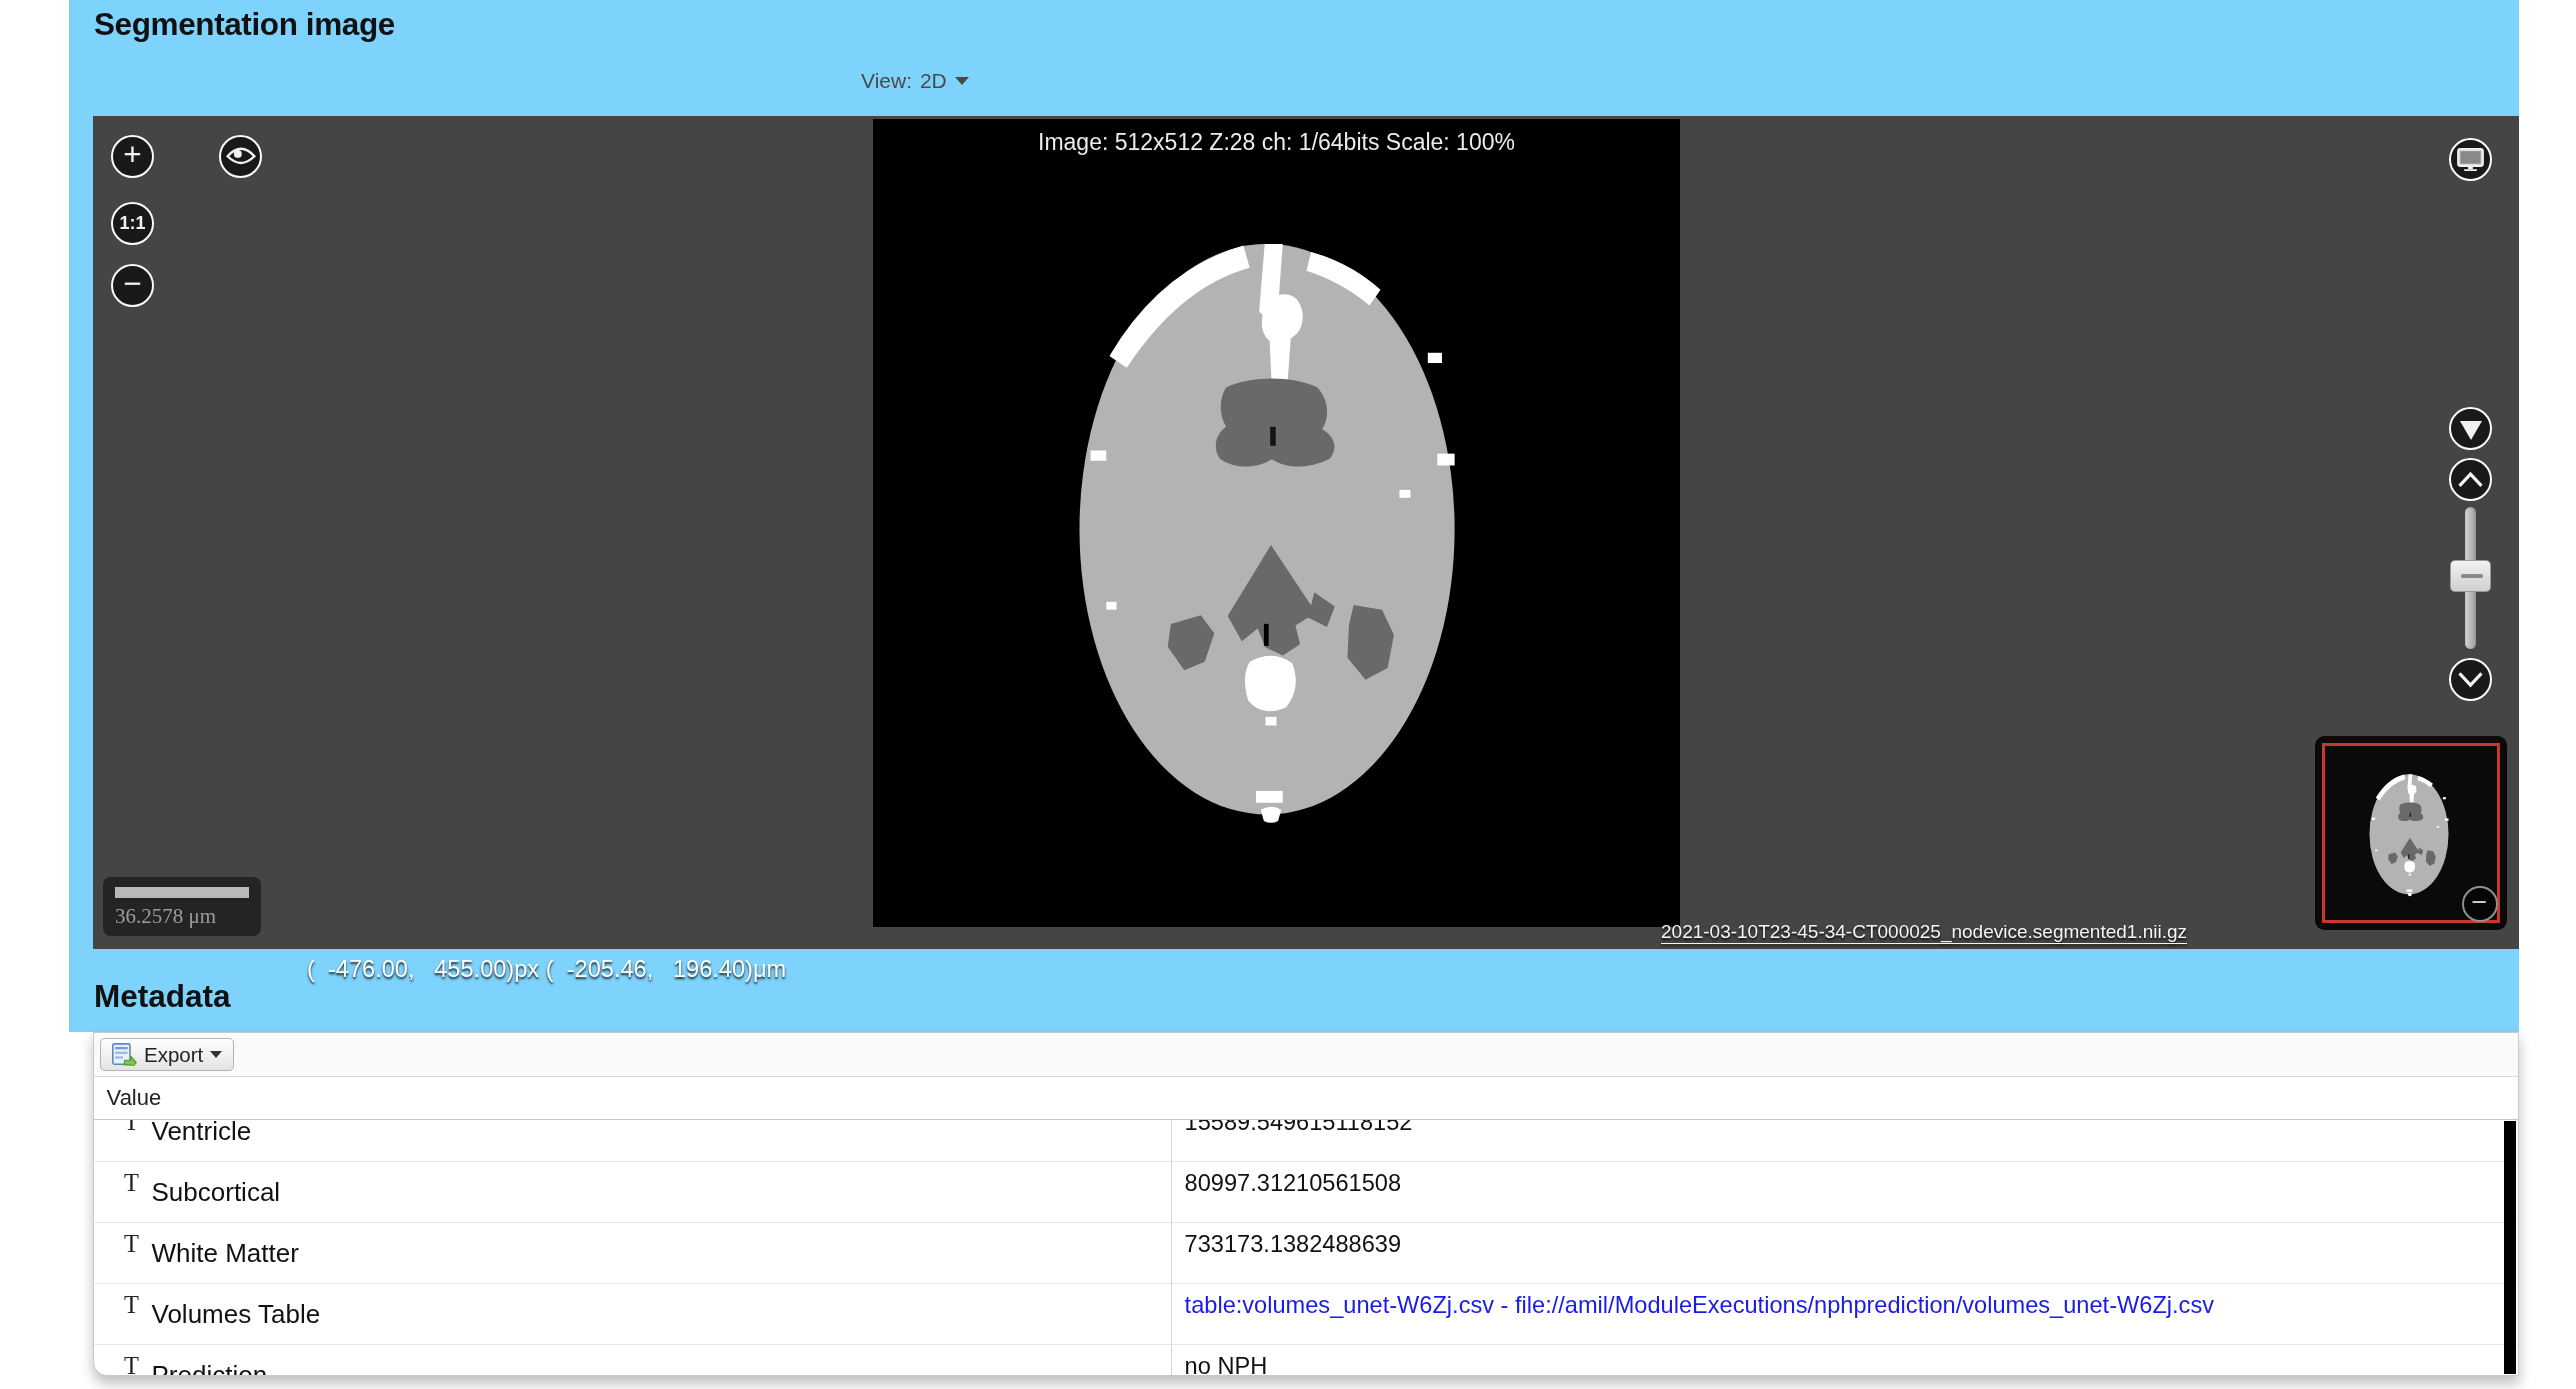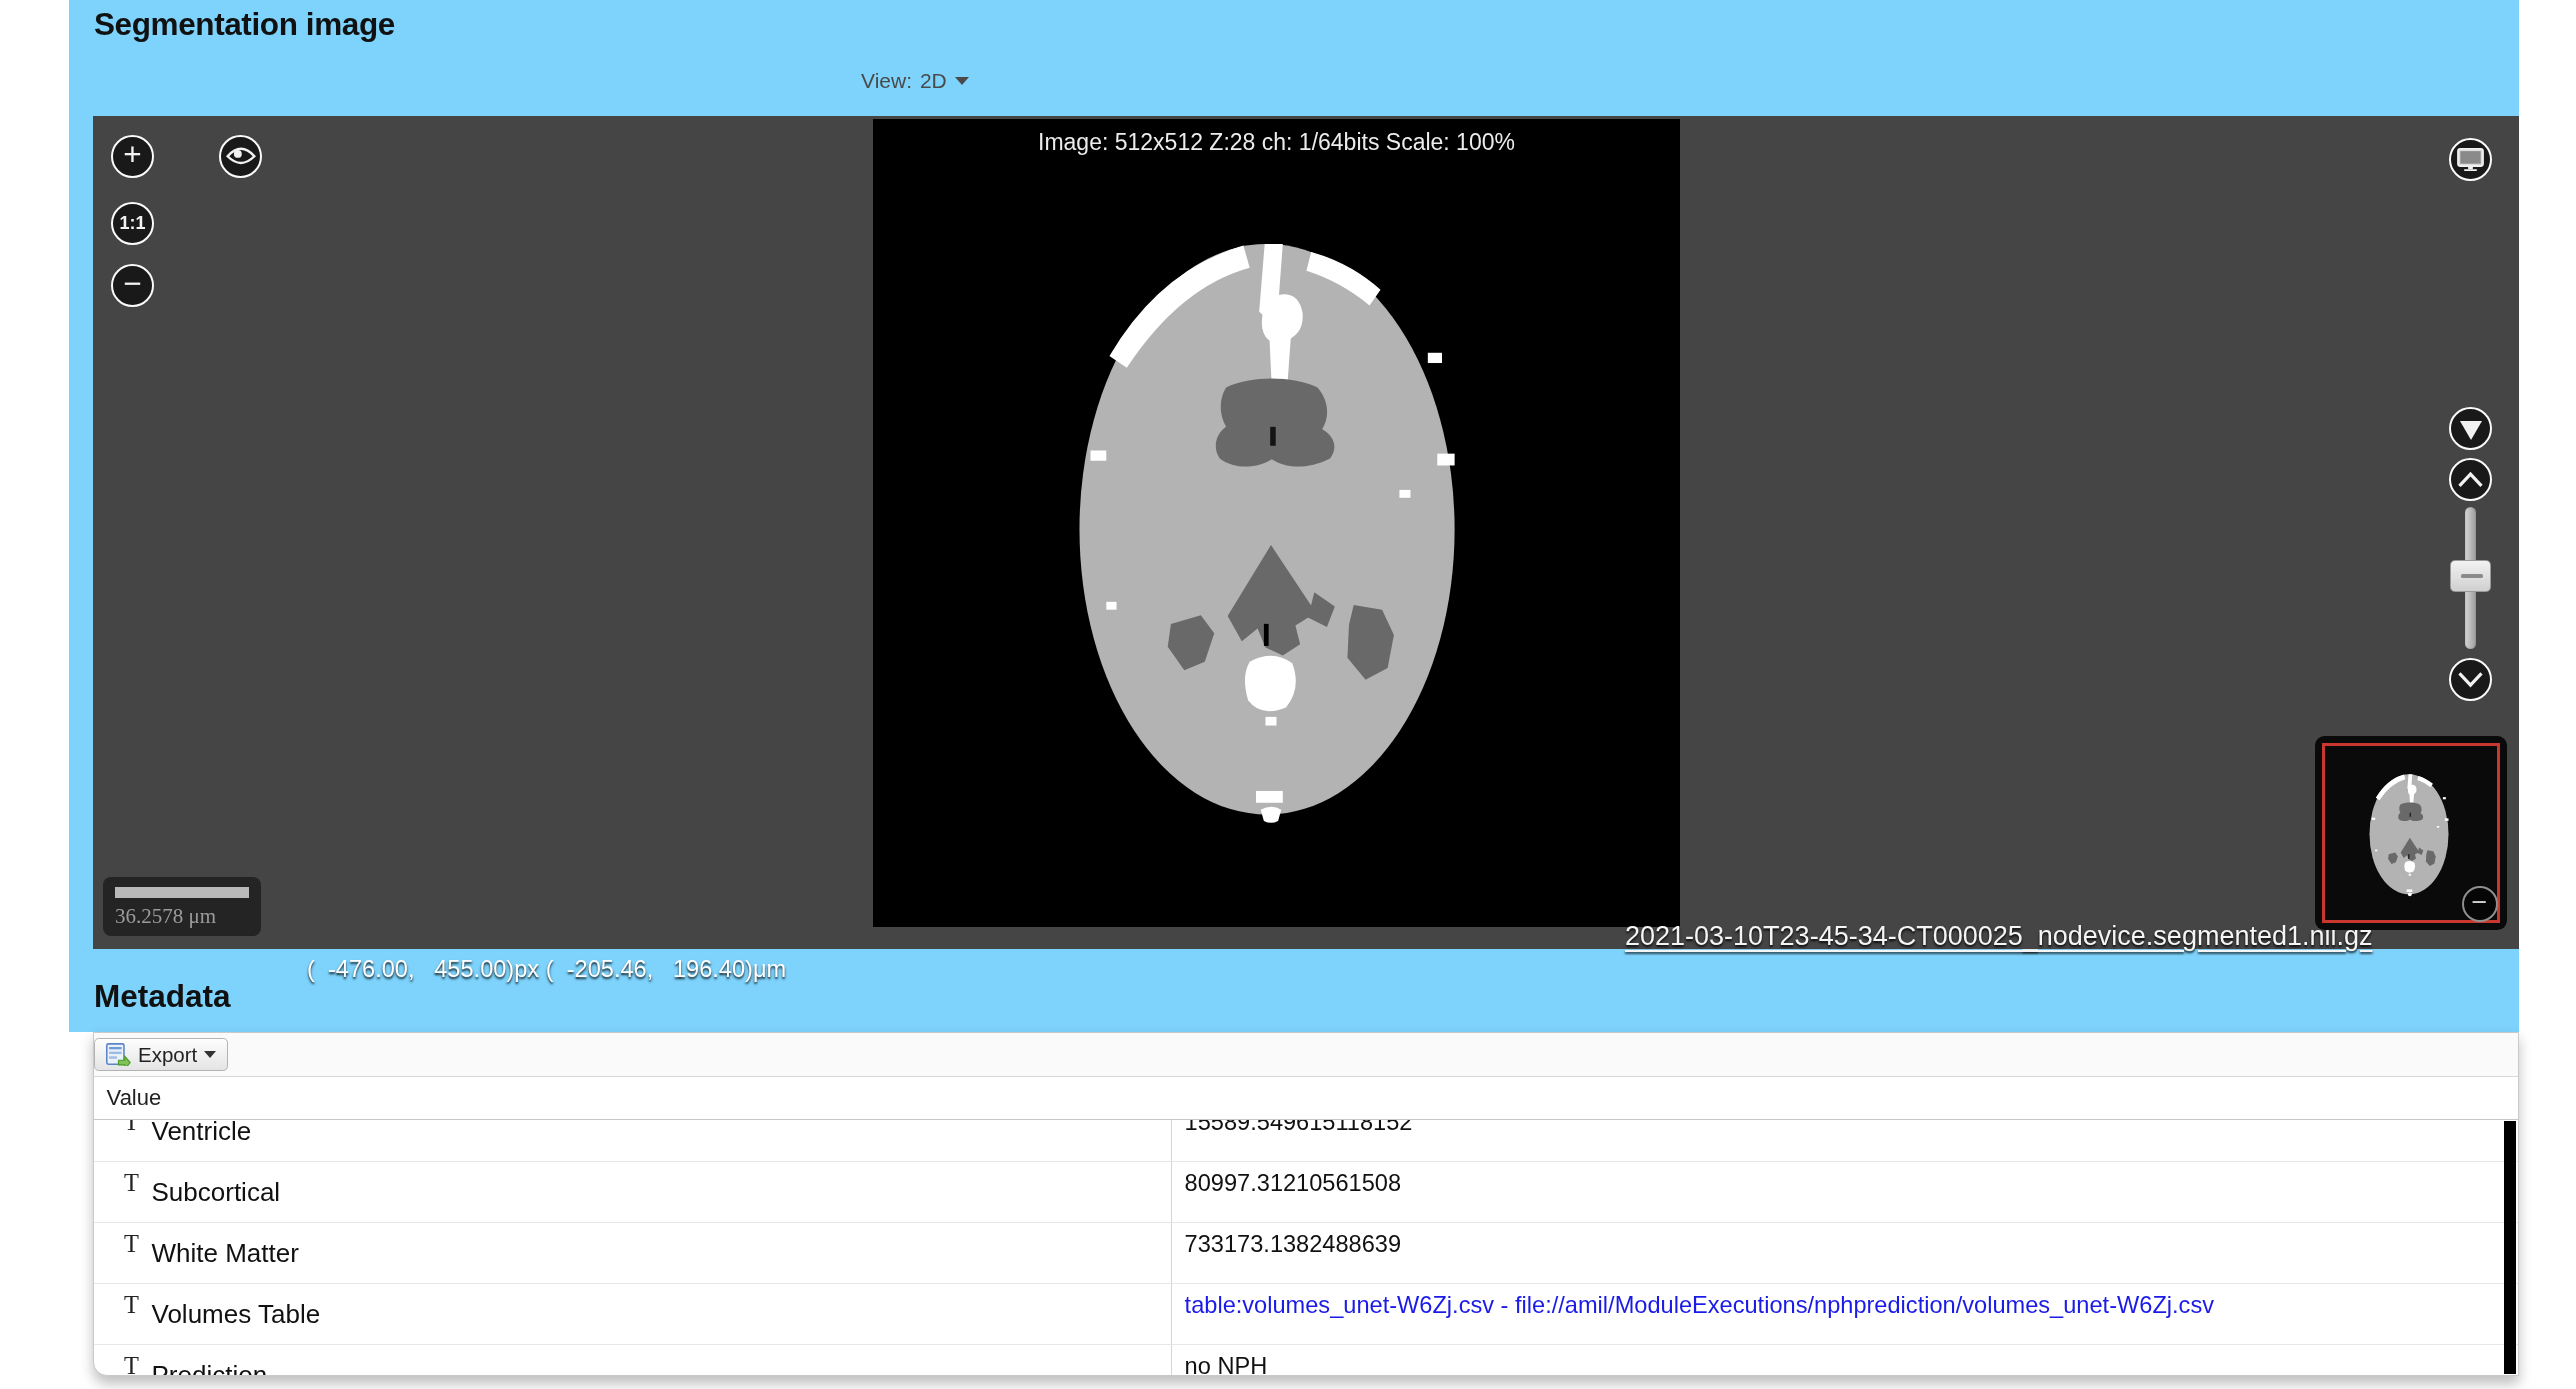--- a/index.html
+++ b/index.html
@@ -50,41 +50,41 @@
   .slider-handle::after { content:""; position:absolute; left:9.5px; top:13.4px; width:22px; height:3.9px;
                           background:#8a8a8a; border-radius:1.6px; }
 
   .scalebar { position:absolute; left:10.2px; top:761px; width:158px; height:59px;
               background:rgba(30,30,30,.85); border-radius:7.9px; padding:9.5px 11.8px;font-family:Liberation Serif, serif; }
   .scalebar .bar { width:134px; height:11px; background:#b9b9b9; }
   .scalebar .lbl { margin-top:6.3px; font-size:21px; color:#9b9b9b; }
 
   .coords { position:absolute; left:214px; top:840px; font-size:23.6px; color:#fff;
             white-space:pre; text-shadow:0 1.6px 2.4px rgba(0,0,0,.9); }
-  .filename { position:absolute; left:1532px; top:805px; font-size:27px; color:#f5f5f5;
+  .filename { position:absolute; left:1568px; top:805px; font-size:19px; color:#f5f5f5;
               text-decoration:underline; text-underline-offset:4.7px; cursor:pointer;
               text-shadow:0 1.6px 2.4px rgba(0,0,0,.9); }
 
   .thumb { position:absolute; left:2222px; top:620px; width:192px; height:194px;
            background:#0a0a0a; border-radius:9.5px; }
   .thumb .redframe { position:absolute; left:7px; top:7px; right:7px; bottom:7px;
                      border:3.9px solid #c8382e; }
   .thumb svg { position:absolute; left:11px; top:11px; width:170px; height:172px; }
   .thumb .minus-btn { position:absolute; right:9.5px; bottom:7.9px; width:36px; height:36px;
                       border-radius:50%; border:2.4px solid #8f8f8f; color:#cfcfcf;
                       background:rgba(0,0,0,.35); font-size:27px; display:flex;
                       align-items:center; justify-content:center; cursor:pointer; padding-bottom:3.2px; }
 
   
   .meta-title { position:absolute; left:88px; top:978px; font-size:31.5px; font-weight:700; color:#111; }
   .card { position:absolute; left:87px; top:1032px; width:2426px; height:344px; background:#fff;
           border:0.8px solid #c9c9c9; border-radius:0 0 0 14px; overflow:hidden;
           box-shadow:0 7.9px 12.6px rgba(0,0,0,.25); }
   .toolbar { height:44px; background:#fafafa; border-bottom:0.8px solid #d8d8d8;
-             display:flex; align-items:center; padding:0 0; }
+             display:flex; align-items:center; padding:0 6px; }
   .export-btn { display:flex; align-items:center; gap:7px; height:33px; padding:0 11px;
                 border:0.8px solid #b3b3b3; border-radius:4.7px; font-size:20.5px; color:#222;
                 background:linear-gradient(#fefefe,#e4e4e4); cursor:pointer; }
   .export-btn .caret { width:0; height:0; border-left:6.3px solid transparent;
                        border-right:6.3px solid transparent; border-top:7.9px solid #333; }
   .thead { height:43px; display:flex; font-size:22px; color:#222; align-items:center;
            border-bottom:1.6px solid #c6c6c6; }
   .col-name { width:1078px; padding-left:11px; border-right:0.8px solid #cfcfcf; height:100%;
               display:flex; align-items:center; }
   .col-value { flex:1; padding-left:12.6px; height:100%; display:flex; align-items:center; }

